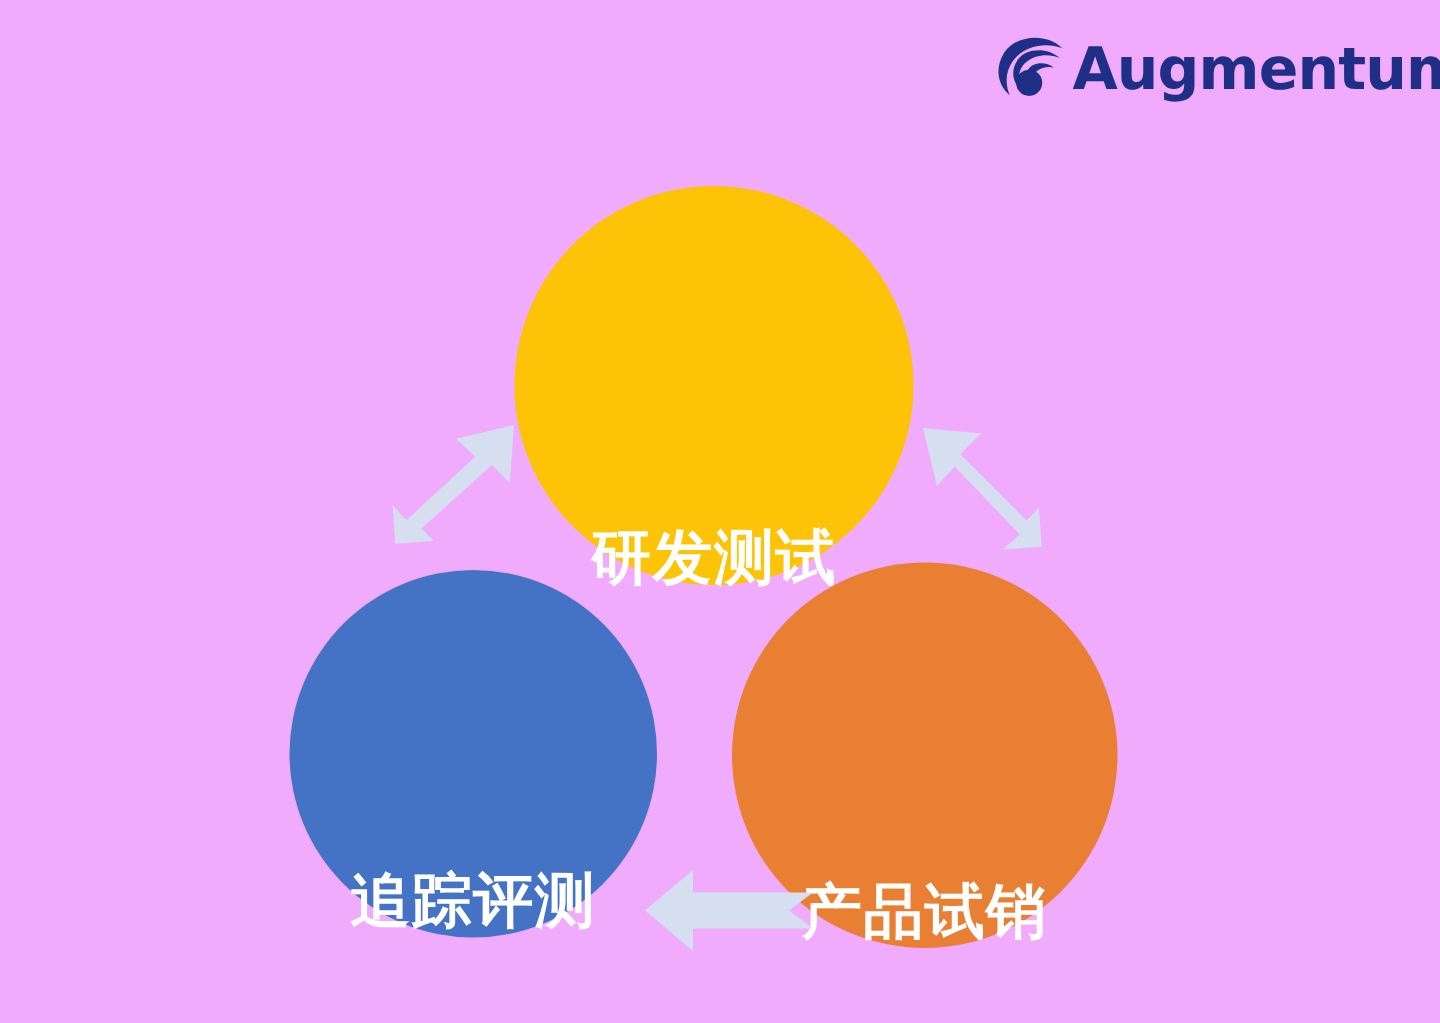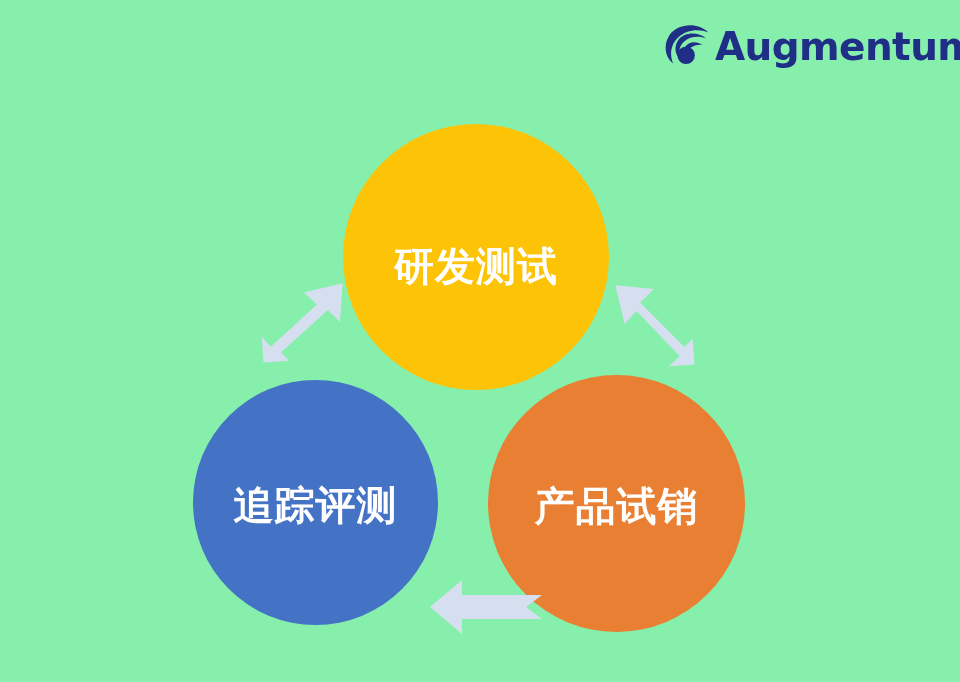--- a/index.html
+++ b/index.html
@@ -8,21 +8,21 @@
     padding: 0;
     background: #ffffff;
   }
   body {
     font-family: "Liberation Sans", "DejaVu Sans", sans-serif;
   }
   .slide {
     position: relative;
     width: 960px;
     height: 682px;
-    background: #86efac;
+    background: #f0abfc;
     overflow: hidden;
   }
 
   
   .logo {
     position: absolute;
     top: 18px;
     left: 664px;
     width: 252px;
     height: 56px;
@@ -44,21 +44,21 @@
     line-height: 1;
     margin-left: 5px;
     white-space: nowrap;
   }
 
   
   .node {
     position: absolute;
     border-radius: 50%;
     display: flex;
-    align-items: center;
+    align-items: flex-end;
     justify-content: center;
   }
   .node-label {
     font-family: "DejaVu Sans", "Liberation Sans", sans-serif;
     font-size: 40px;
     font-weight: bold;
     color: #ffffff;
     letter-spacing: 1px;
     white-space: nowrap;
     user-select: none;

